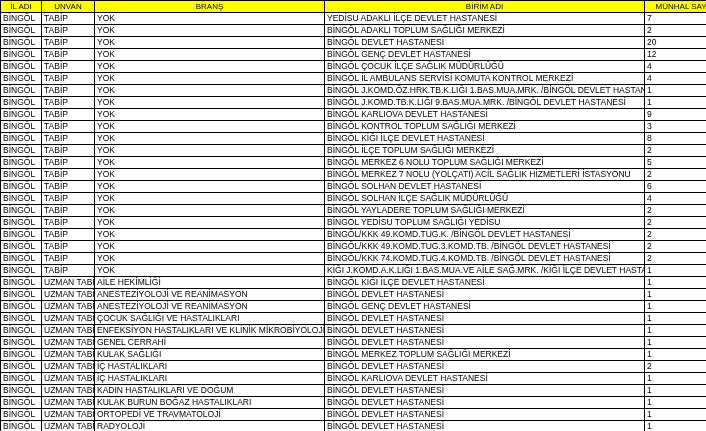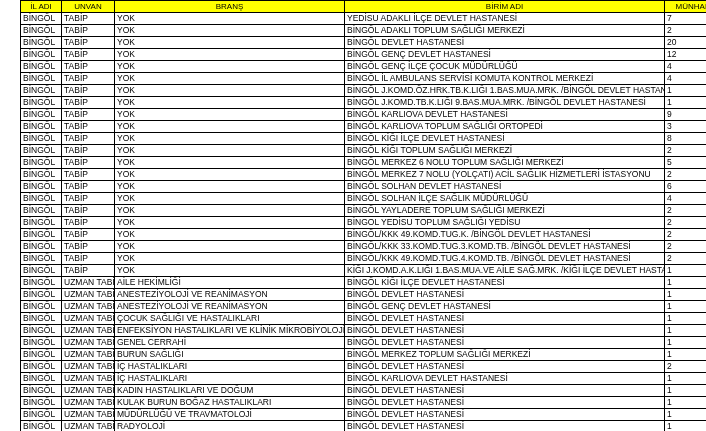--- a/index.html
+++ b/index.html
@@ -13,21 +13,20 @@
     font-family: "Liberation Sans", sans-serif;
     font-size: 8.5px;
     color: #000000;
     overflow: hidden;
   }
   .sheet {
     width: 706px;
     height: 431px;
     box-sizing: border-box;
     position: relative;
-    padding-left: 20px;
   }
   table.grid {
     border-collapse: collapse;
     table-layout: fixed;
     width: 706px;
   }
   table.grid th, table.grid td {
     border: 1px solid #000000;
     padding: 0 2px;
     height: 11px;
@@ -92,21 +91,21 @@
           <td class="c0">BİNGÖL</td>
           <td class="c1">TABİP</td>
           <td class="c2">YOK</td>
           <td class="c3">BİNGÖL GENÇ DEVLET HASTANESİ</td>
           <td class="c4">12</td>
         </tr>
         <tr>
           <td class="c0">BİNGÖL</td>
           <td class="c1">TABİP</td>
           <td class="c2">YOK</td>
-          <td class="c3">BİNGÖL GENÇ İLÇE ÇOCUK MÜDÜRLÜĞÜ</td>
+          <td class="c3">BİNGÖL ÇOCUK İLÇE SAĞLIK MÜDÜRLÜĞÜ</td>
           <td class="c4">4</td>
         </tr>
         <tr>
           <td class="c0">BİNGÖL</td>
           <td class="c1">TABİP</td>
           <td class="c2">YOK</td>
           <td class="c3">BİNGÖL İL AMBULANS SERVİSİ KOMUTA KONTROL MERKEZİ</td>
           <td class="c4">4</td>
         </tr>
         <tr>
@@ -127,35 +126,35 @@
           <td class="c0">BİNGÖL</td>
           <td class="c1">TABİP</td>
           <td class="c2">YOK</td>
           <td class="c3">BİNGÖL KARLIOVA DEVLET HASTANESİ</td>
           <td class="c4">9</td>
         </tr>
         <tr>
           <td class="c0">BİNGÖL</td>
           <td class="c1">TABİP</td>
           <td class="c2">YOK</td>
-          <td class="c3">BİNGÖL KARLIOVA TOPLUM SAĞLIĞI ORTOPEDİ</td>
+          <td class="c3">BİNGÖL KONTROL TOPLUM SAĞLIĞI MERKEZİ</td>
           <td class="c4">3</td>
         </tr>
         <tr>
           <td class="c0">BİNGÖL</td>
           <td class="c1">TABİP</td>
           <td class="c2">YOK</td>
           <td class="c3">BİNGÖL KİĞI İLÇE DEVLET HASTANESİ</td>
           <td class="c4">8</td>
         </tr>
         <tr>
           <td class="c0">BİNGÖL</td>
           <td class="c1">TABİP</td>
           <td class="c2">YOK</td>
-          <td class="c3">BİNGÖL KİĞI TOPLUM SAĞLIĞI MERKEZİ</td>
+          <td class="c3">BİNGÖL İLÇE TOPLUM SAĞLIĞI MERKEZİ</td>
           <td class="c4">2</td>
         </tr>
         <tr>
           <td class="c0">BİNGÖL</td>
           <td class="c1">TABİP</td>
           <td class="c2">YOK</td>
           <td class="c3">BİNGÖL MERKEZ 6 NOLU TOPLUM SAĞLIĞI MERKEZİ</td>
           <td class="c4">5</td>
         </tr>
         <tr>
@@ -197,28 +196,28 @@
           <td class="c0">BİNGÖL</td>
           <td class="c1">TABİP</td>
           <td class="c2">YOK</td>
           <td class="c3">BİNGÖL/KKK 49.KOMD.TUG.K. /BİNGÖL DEVLET HASTANESİ</td>
           <td class="c4">2</td>
         </tr>
         <tr>
           <td class="c0">BİNGÖL</td>
           <td class="c1">TABİP</td>
           <td class="c2">YOK</td>
-          <td class="c3">BİNGÖL/KKK 33.KOMD.TUG.3.KOMD.TB. /BİNGÖL DEVLET HASTANESİ</td>
-          <td class="c4">2</td>
-        </tr>
-        <tr>
-          <td class="c0">BİNGÖL</td>
-          <td class="c1">TABİP</td>
-          <td class="c2">YOK</td>
-          <td class="c3">BİNGÖL/KKK 49.KOMD.TUG.4.KOMD.TB. /BİNGÖL DEVLET HASTANESİ</td>
+          <td class="c3">BİNGÖL/KKK 49.KOMD.TUG.3.KOMD.TB. /BİNGÖL DEVLET HASTANESİ</td>
+          <td class="c4">2</td>
+        </tr>
+        <tr>
+          <td class="c0">BİNGÖL</td>
+          <td class="c1">TABİP</td>
+          <td class="c2">YOK</td>
+          <td class="c3">BİNGÖL/KKK 74.KOMD.TUG.4.KOMD.TB. /BİNGÖL DEVLET HASTANESİ</td>
           <td class="c4">2</td>
         </tr>
         <tr>
           <td class="c0">BİNGÖL</td>
           <td class="c1">TABİP</td>
           <td class="c2">YOK</td>
           <td class="c3">KİĞI J.KOMD.A.K.LIĞI 1.BAS.MUA.VE AİLE SAĞ.MRK. /KİĞI İLÇE DEVLET HASTANESİ</td>
           <td class="c4">1</td>
         </tr>
         <tr>
@@ -259,21 +258,21 @@
         <tr>
           <td class="c0">BİNGÖL</td>
           <td class="c1">UZMAN TABİP</td>
           <td class="c2">GENEL CERRAHİ</td>
           <td class="c3">BİNGÖL DEVLET HASTANESİ</td>
           <td class="c4">1</td>
         </tr>
         <tr>
           <td class="c0">BİNGÖL</td>
           <td class="c1">UZMAN TABİP</td>
-          <td class="c2">BURUN SAĞLIĞI</td>
+          <td class="c2">KULAK SAĞLIĞI</td>
           <td class="c3">BİNGÖL MERKEZ TOPLUM SAĞLIĞI MERKEZİ</td>
           <td class="c4">1</td>
         </tr>
         <tr>
           <td class="c0">BİNGÖL</td>
           <td class="c1">UZMAN TABİP</td>
           <td class="c2">İÇ HASTALIKLARI</td>
           <td class="c3">BİNGÖL DEVLET HASTANESİ</td>
           <td class="c4">2</td>
         </tr>
@@ -294,21 +293,21 @@
         <tr>
           <td class="c0">BİNGÖL</td>
           <td class="c1">UZMAN TABİP</td>
           <td class="c2">KULAK BURUN BOĞAZ HASTALIKLARI</td>
           <td class="c3">BİNGÖL DEVLET HASTANESİ</td>
           <td class="c4">1</td>
         </tr>
         <tr>
           <td class="c0">BİNGÖL</td>
           <td class="c1">UZMAN TABİP</td>
-          <td class="c2">MÜDÜRLÜĞÜ VE TRAVMATOLOJİ</td>
+          <td class="c2">ORTOPEDİ VE TRAVMATOLOJİ</td>
           <td class="c3">BİNGÖL DEVLET HASTANESİ</td>
           <td class="c4">1</td>
         </tr>
         <tr>
           <td class="c0">BİNGÖL</td>
           <td class="c1">UZMAN TABİP</td>
           <td class="c2">RADYOLOJİ</td>
           <td class="c3">BİNGÖL DEVLET HASTANESİ</td>
           <td class="c4">1</td>
         </tr>

